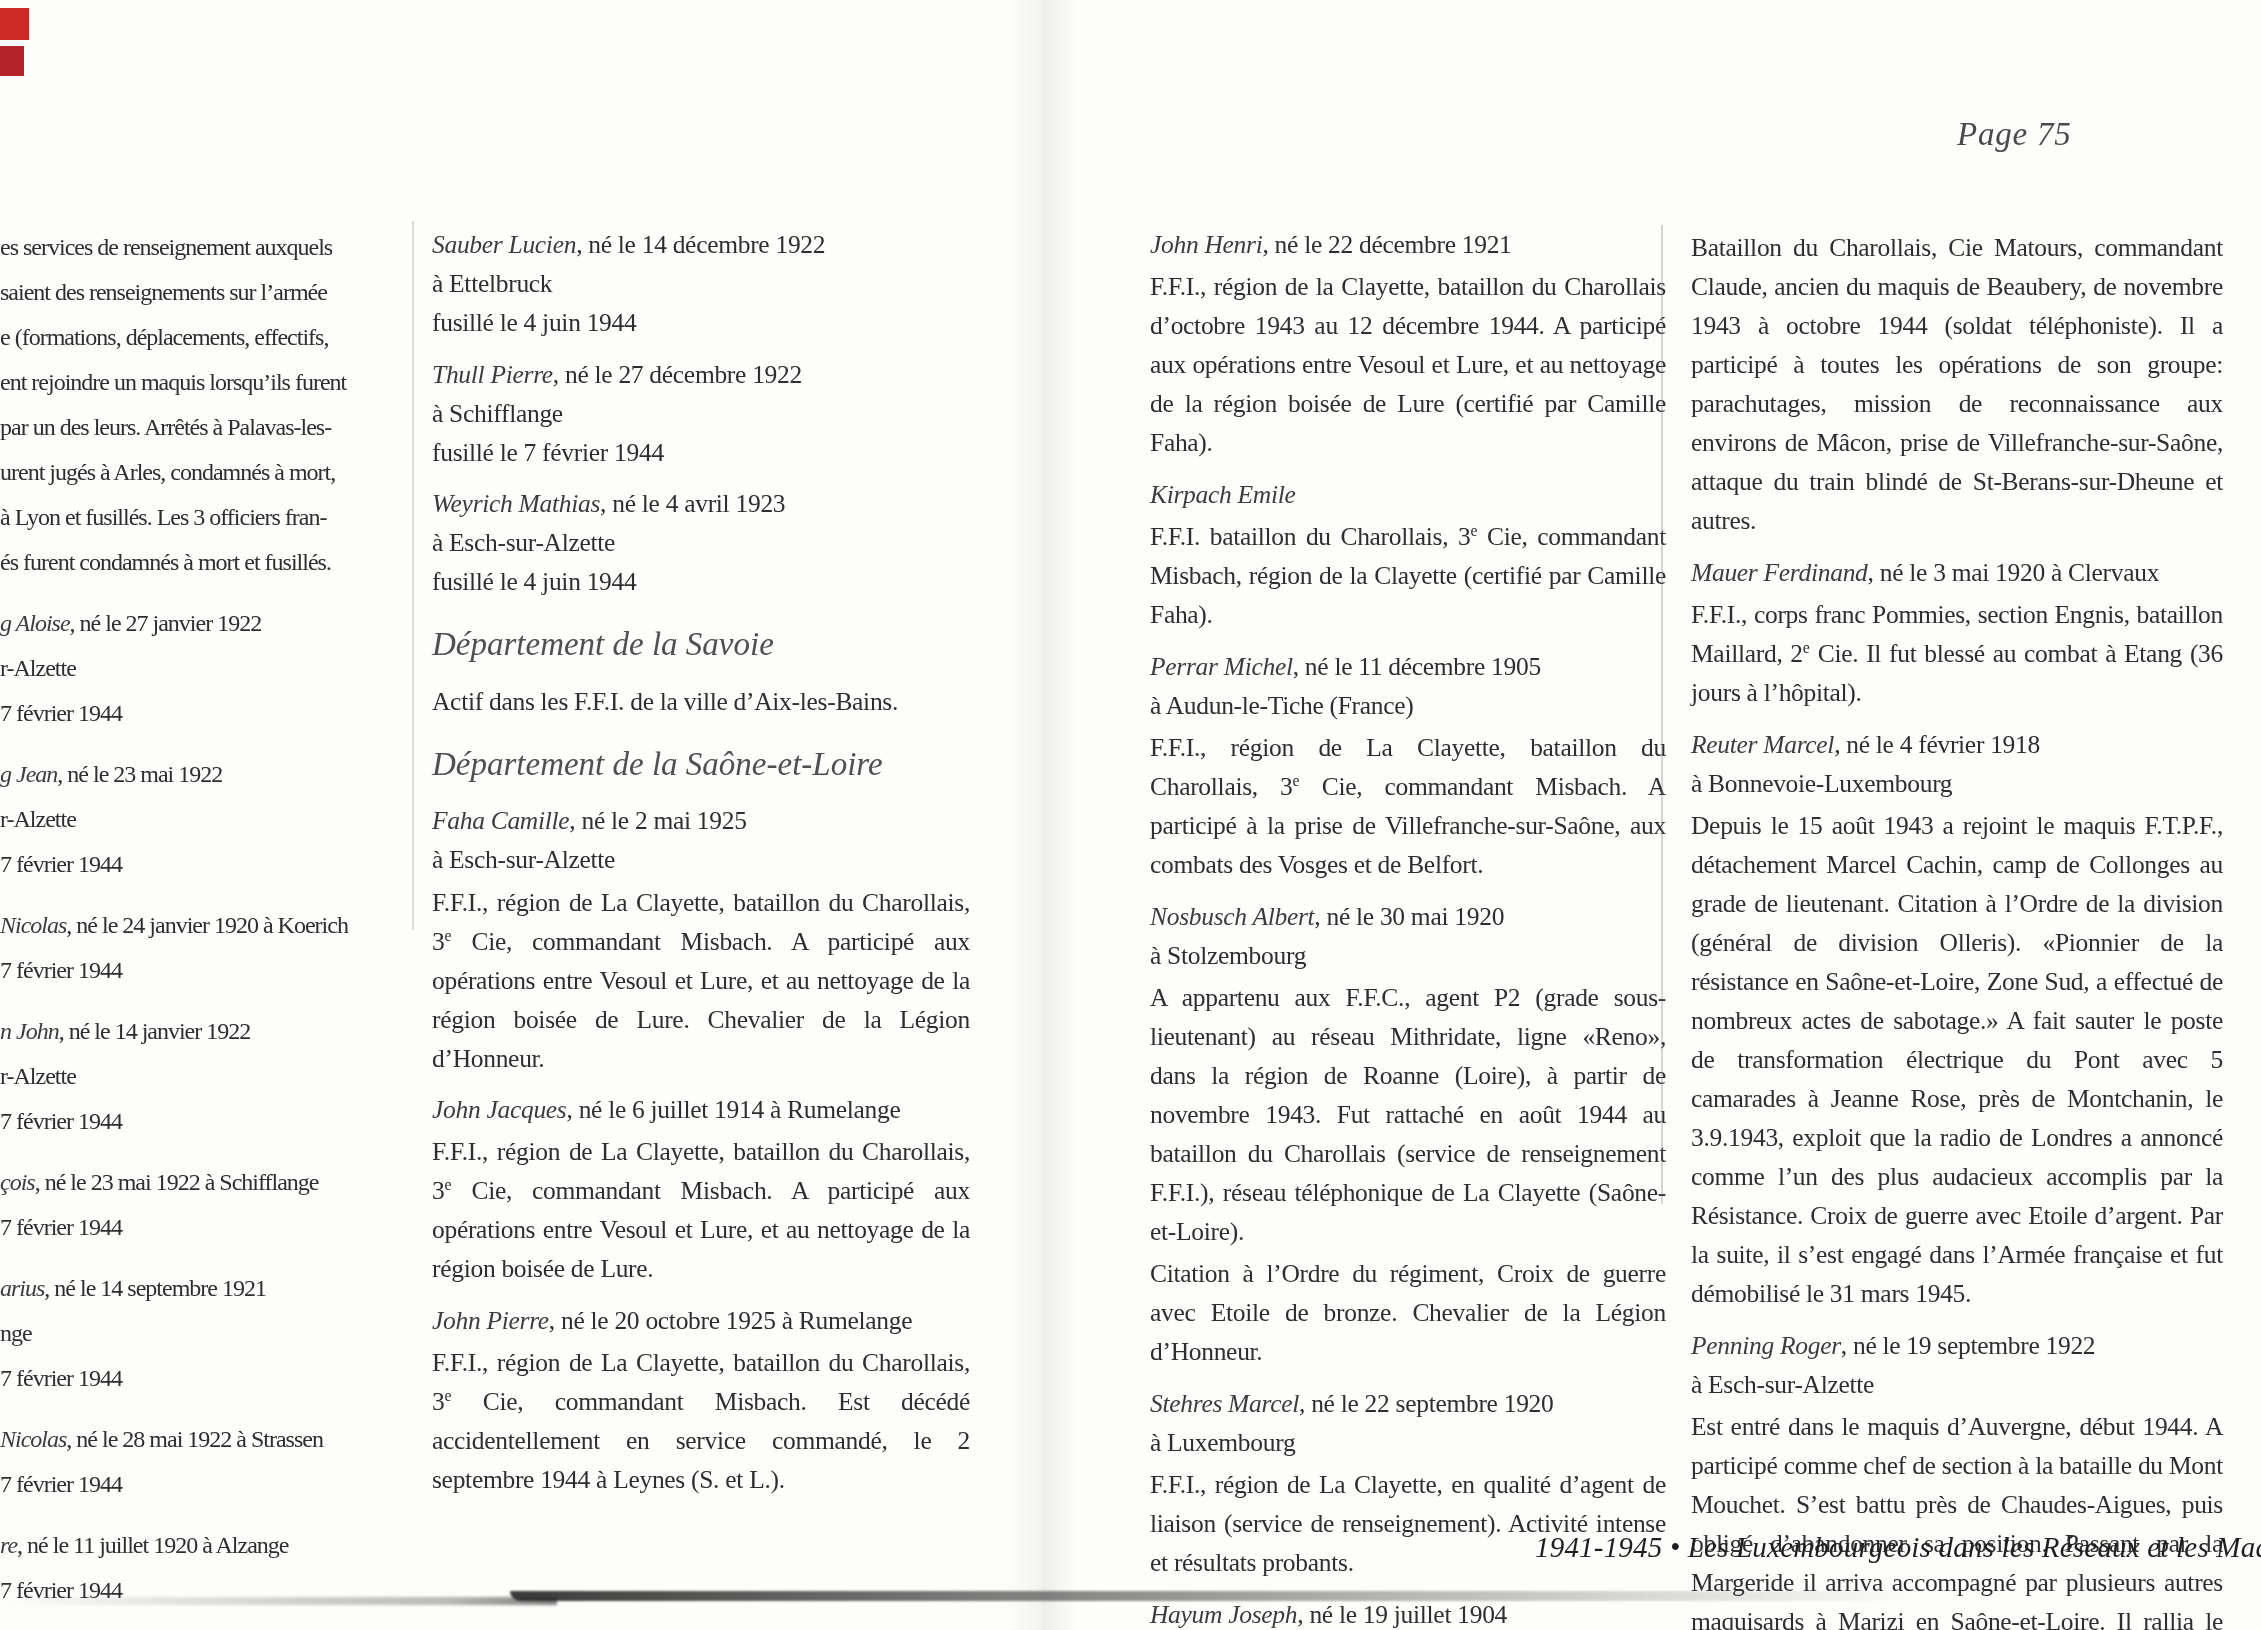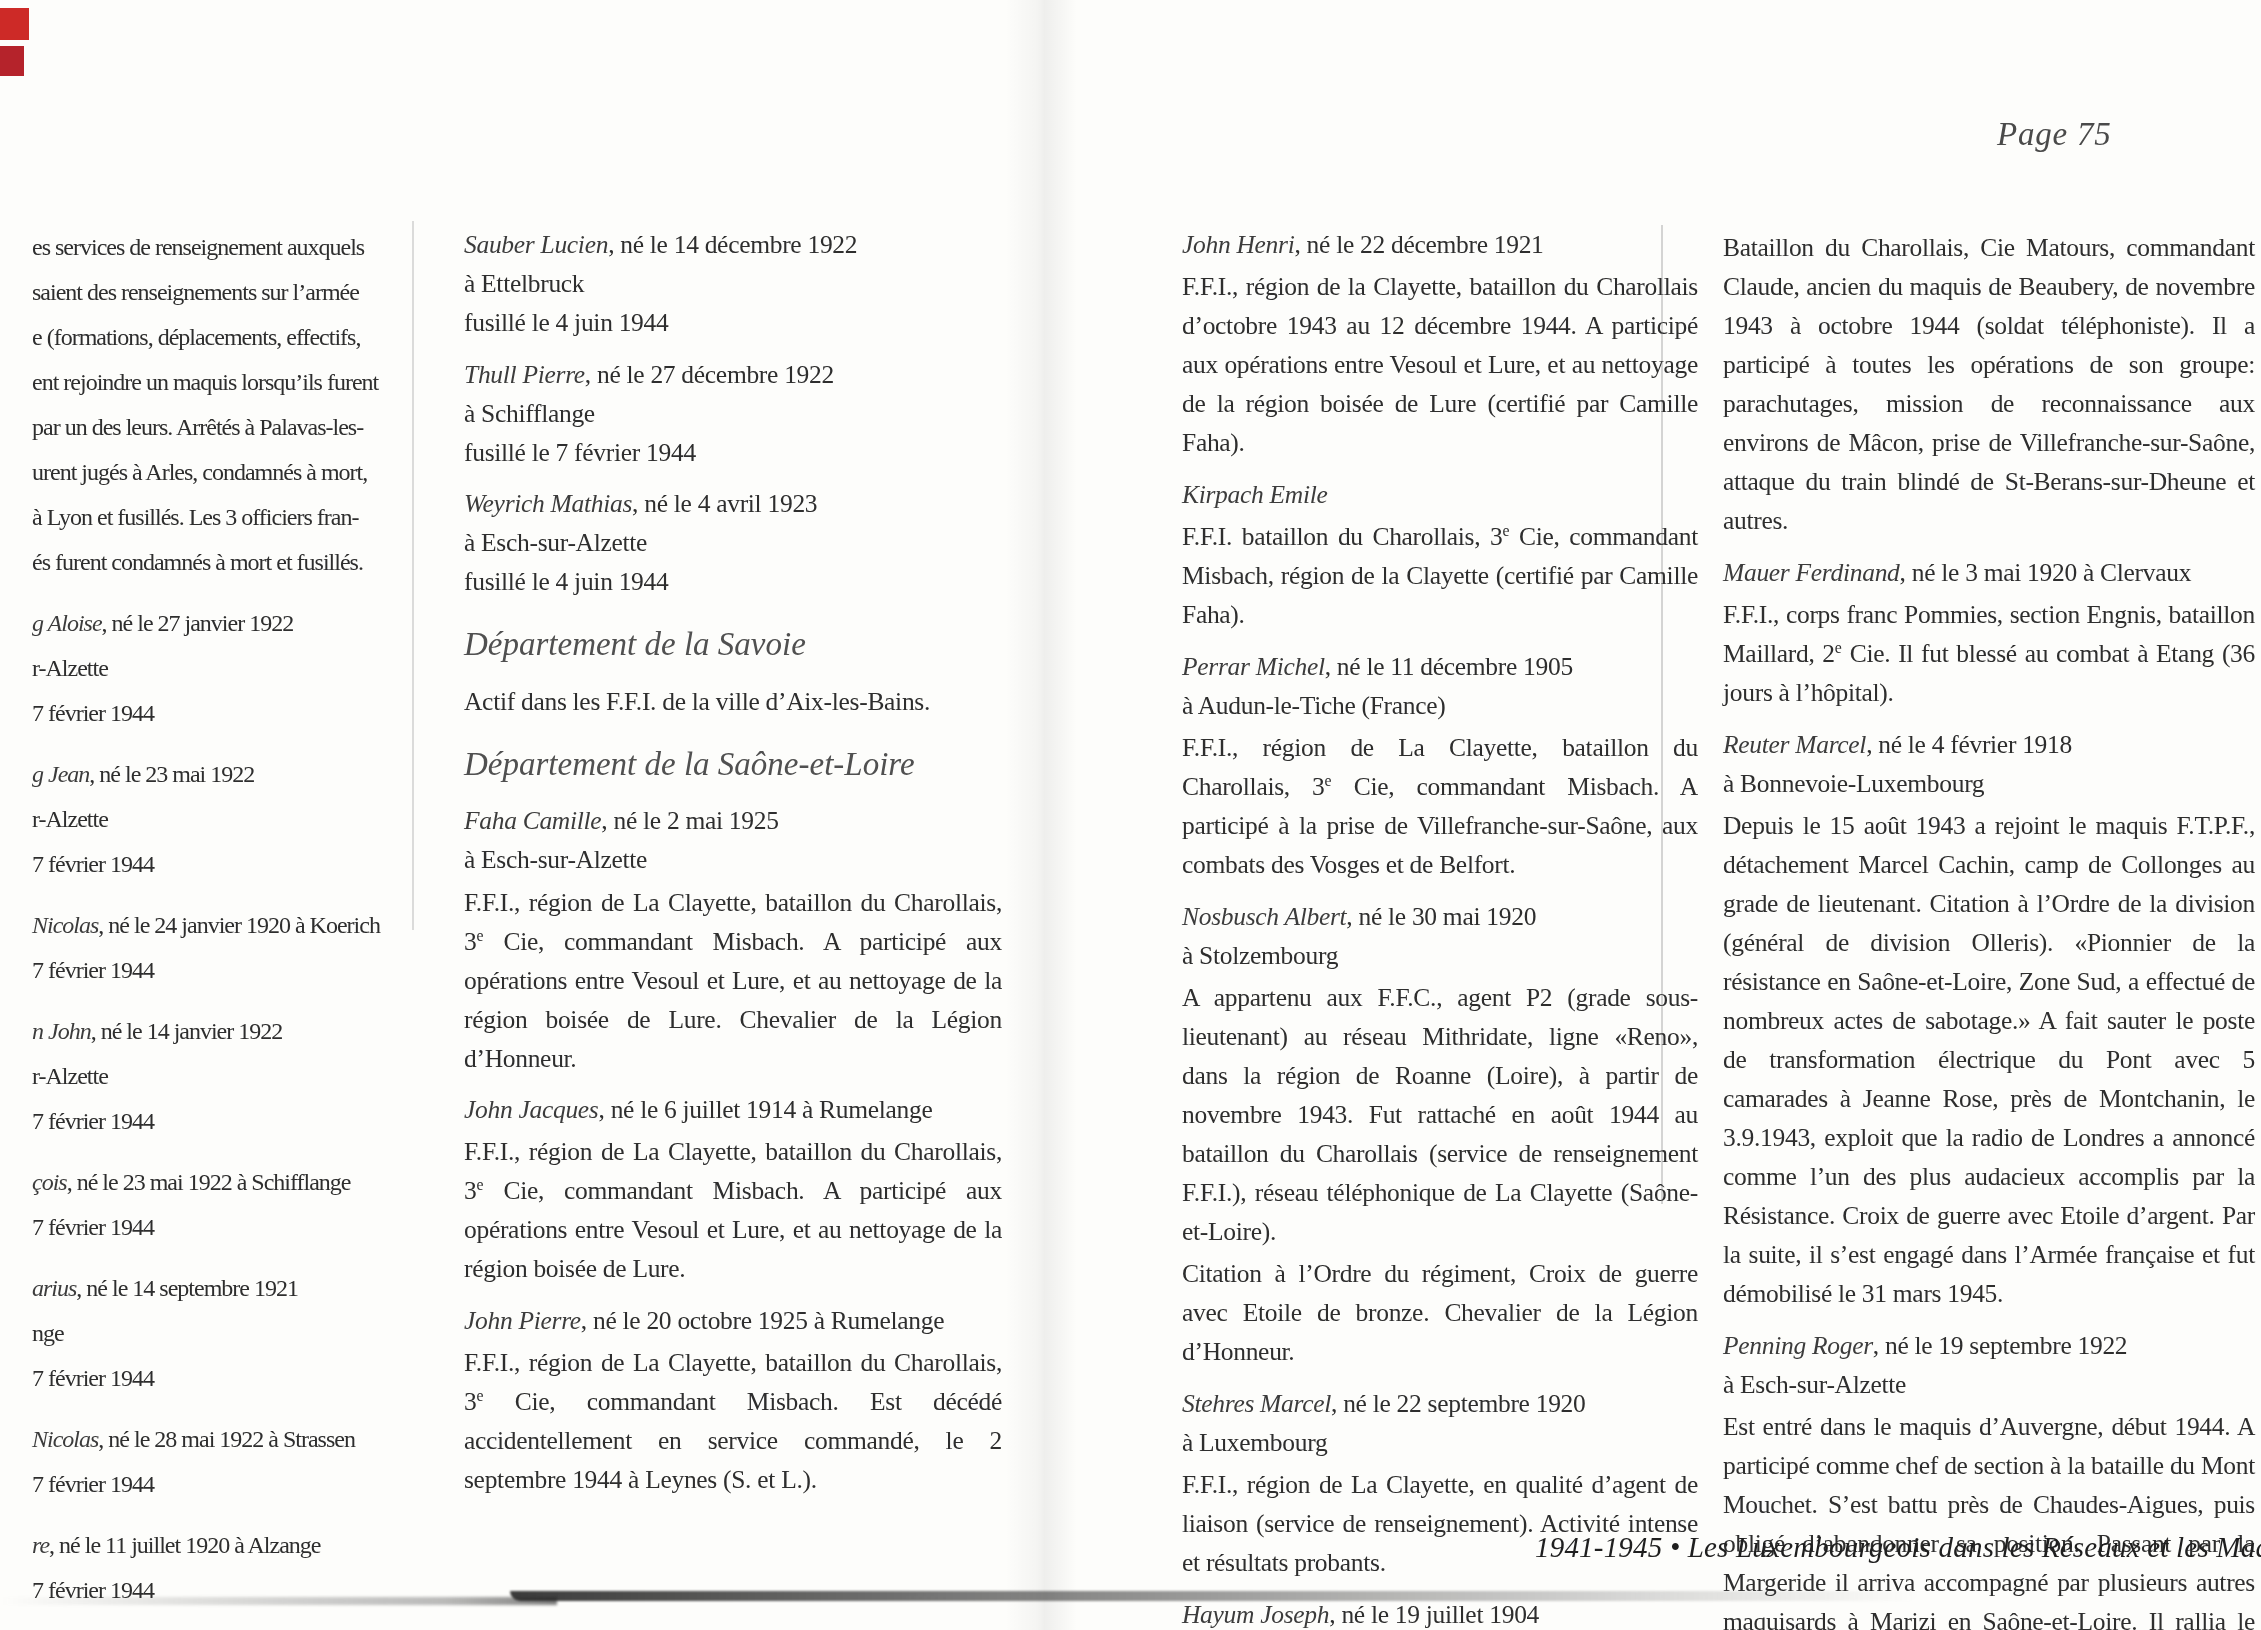--- a/index.html
+++ b/index.html
@@ -5,25 +5,25 @@
   html,body{margin:0;padding:0;background:#e8e8e6;}
   .page{
     position:relative;
     width:2261px;height:1631px;
     background:#fdfdfb;
     overflow:hidden;
     font-family:"Liberation Serif","DejaVu Serif",serif;
     color:#2e2e2e;
   }
   .page-number{
-    position:absolute;left:1997px;top:116px;
+    position:absolute;left:1957px;top:116px;
     font-style:italic;font-size:33px;color:#4a4a4a;letter-spacing:0.8px;
     white-space:nowrap;
   }
-  .col{position:absolute;top:225px;font-size:25.5px;line-height:39px;letter-spacing:-0.3px;padding-left:32px;}
+  .col{position:absolute;top:225px;font-size:25.5px;line-height:39px;letter-spacing:-0.3px;}
   .col1{left:0;width:382px;font-size:24px;line-height:45px;letter-spacing:-1px;}
   .col2{left:432px;width:538px;}
   .col3{left:1150px;width:516px;}
   .col4{left:1691px;width:532px;}
   .col1 .line{white-space:nowrap;}
   .entry{margin:0 0 12.7px 0;}
   .col1 .entry{margin-bottom:16px;}
   .line{min-height:1em;}
   .name{font-style:italic;color:#3c3c3c;}
   .body{margin:3.2px 0 0 0;text-align:justify;}

